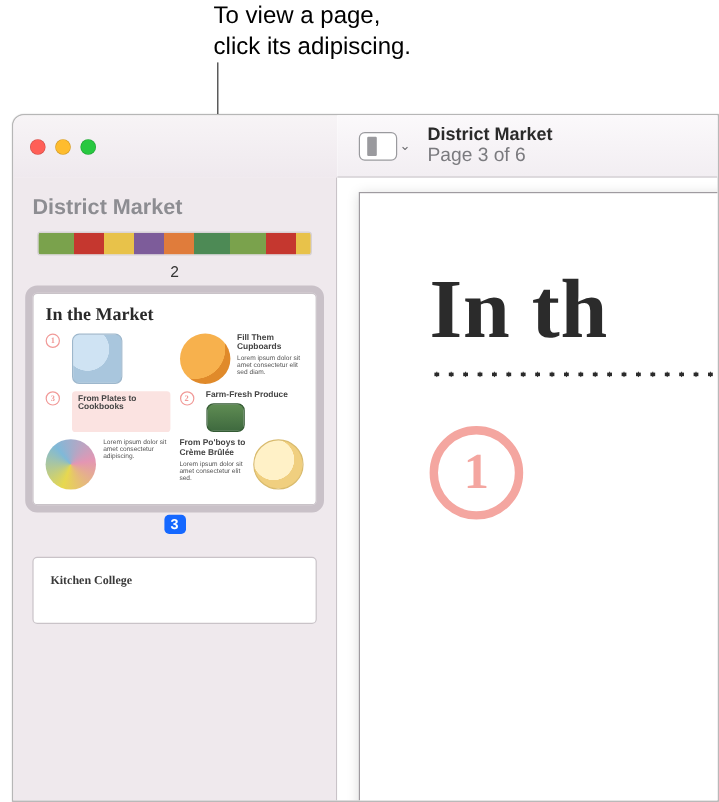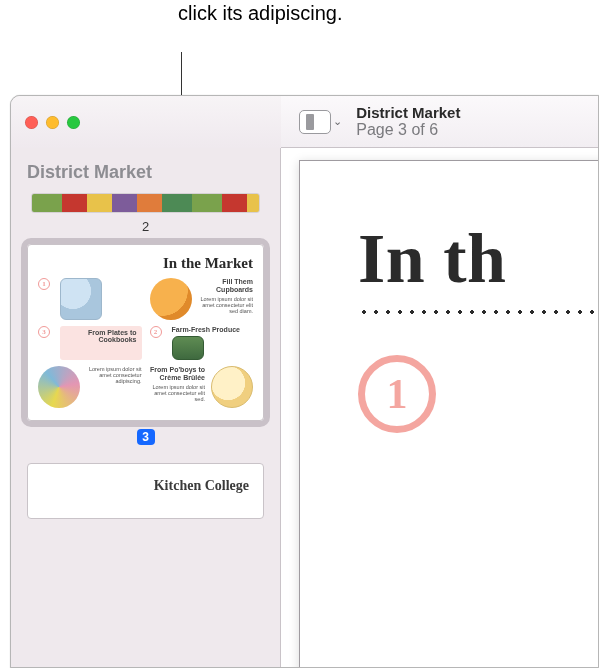--- a/index.html
+++ b/index.html
@@ -47,21 +47,21 @@
     border:1px solid #d6d1d5; margin: 0 6px;
   }
   .page-number { text-align:center; font-size:13px; color:#333; margin: 6px 0 10px; }
   .current-badge {
     display:inline-block; min-width:18px; padding:1px 5px; border-radius:4px;
     background:#1568ff; color:#fff; font-size:12px; font-weight:600; text-align:center;
     margin: 8px auto 0; 
   }
   .thumb {
     background:#fff; border:1px solid #c9c3c8; border-radius:4px;
-    margin: 0 2px; padding:10px 10px 12px; position:relative;text-align:right;
+    margin: 0 2px; padding:10px 10px 12px; position:relative;
   }
   .thumb.selected { outline: 6px solid #c9c1c8; outline-offset:0; }
   .thumb-title { font-family: Georgia, 'Times New Roman', serif; font-weight:700; font-size:15px; color:#2a2a2a; margin-bottom:6px; }
   .mini {
     display:grid; grid-template-columns: 1fr 1fr; gap:6px 8px; font-size:7px; color:#444;
   }
   .mini .cell { display:flex; gap:6px; }
   .mini .art { flex:0 0 42px; height:42px; border-radius:6px; }
   .mini .art.jar { background: radial-gradient(circle at 30% 30%, #cfe3f3 0 45%, #a9c6dd 46% 100%); border:1px solid #9db7cc; }
   .mini .art.orange { background: radial-gradient(circle at 30% 30%, #f7b14d 0 60%, #e08a2a 61% 100%); border-radius:50%; }
@@ -73,21 +73,21 @@
   .mini .numcircle {
     width:12px; height:12px; border-radius:50%; border:1.5px solid #f19a98;
     font-size:7px; color:#f19a98; display:inline-flex; align-items:center; justify-content:center;
     font-family: Georgia, serif; font-weight:700; margin-right:4px; flex:0 0 12px;
   }
   .mini .tag {
     background:#fbe3e1; border-radius:3px; padding:3px 5px; font-size:7px; font-weight:700;
     display:inline-block; color:#444;
   }
   .thumb.next { margin-top:18px; height:56px; overflow:hidden; padding:14px 14px; }
-  .thumb.next .thumb-title { font-size:14px; color:#3a3a3a; }
+  .thumb.next .thumb-title { font-size:10px; color:#3a3a3a; }
   .badge-wrap { text-align:center; }
 
   
   .main { flex:1; background:#fff; position:relative; overflow:hidden; }
   .main-toolbar {
     height:52px; display:flex; align-items:center; gap:14px; padding:0 18px;
     background:linear-gradient(#fbf9fb,#f2eef2); border-bottom:1px solid #c9c3c8;
     position:absolute; top:-52px; left:0; right:0;
   }
   
@@ -129,20 +129,21 @@
     position:absolute; left:70px; bottom:-40px; width:260px; height:200px;
   }
   .pink-panel {
     position:absolute; left:0; right:0; top:360px; height:400px; background:#fde7e5; z-index:-1;
   }
 </style>
 </head>
 <body>
 
 <div class="callout-text">
+  <div>To view a page,</div>
   <div>click its adipiscing.</div>
 </div>
 <div class="callout-line"></div>
 
 <div class="window">
 
   <div class="titlebar">
     <div class="traffic">
       <div class="dot red"></div>
       <div class="dot yellow"></div>

